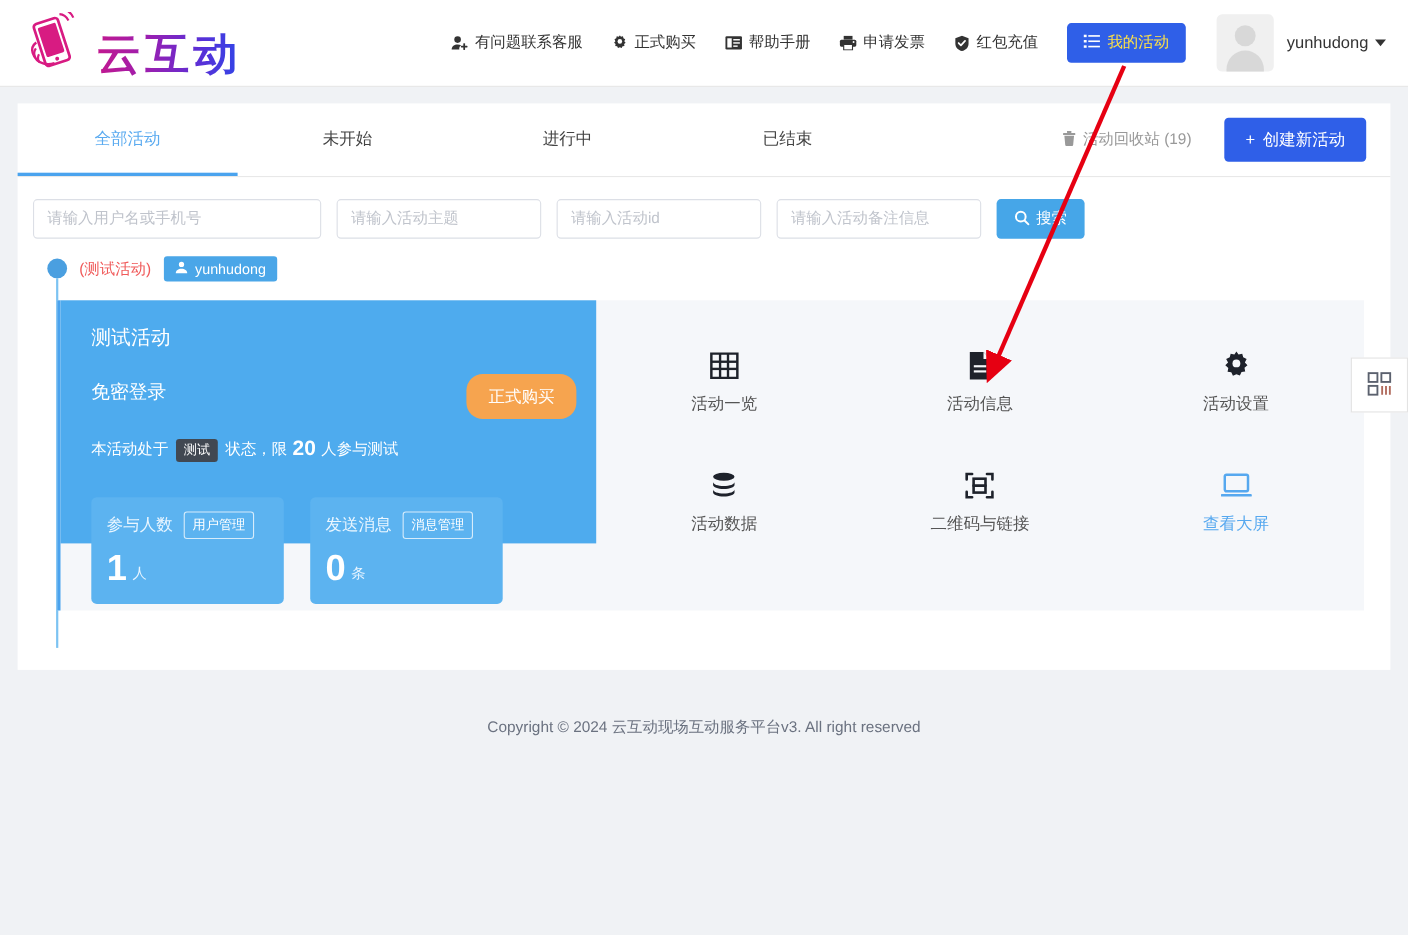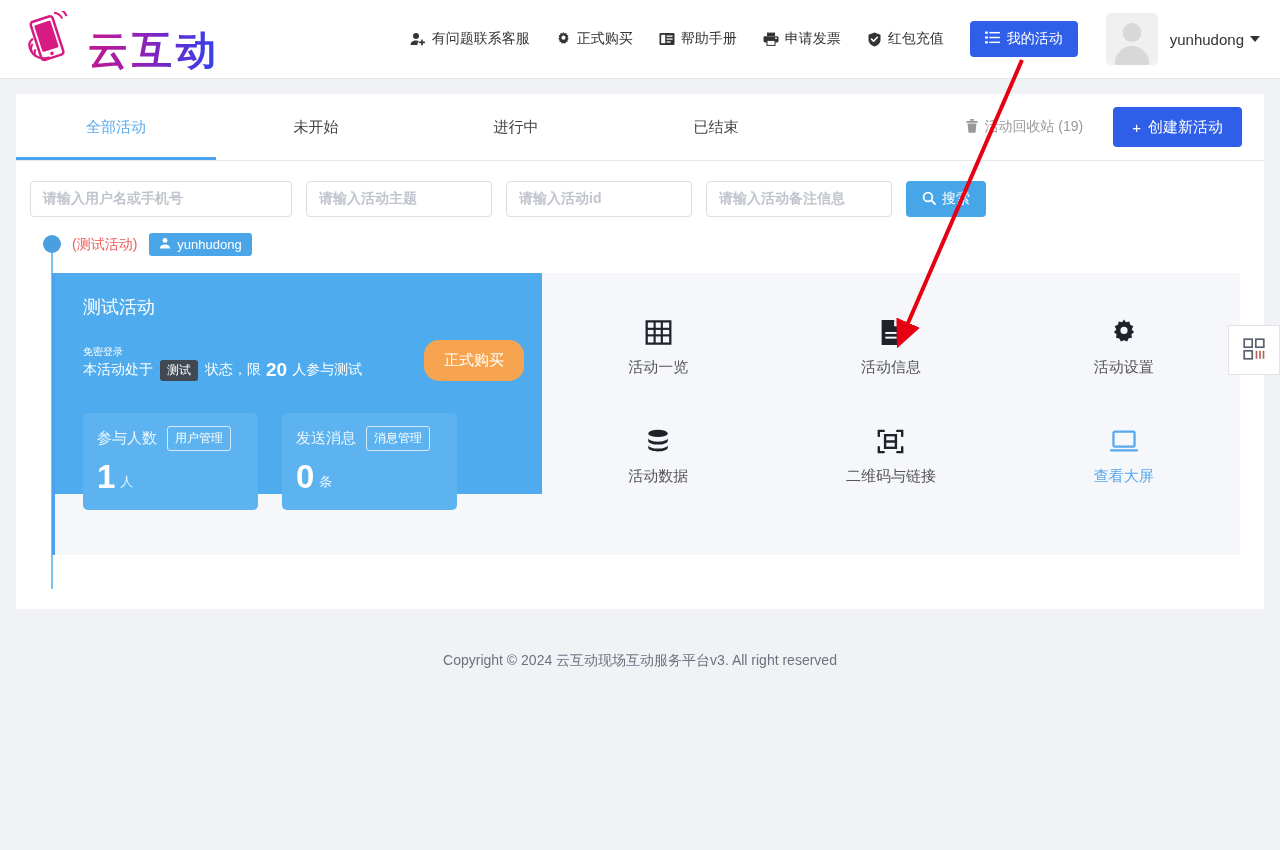--- a/index.html
+++ b/index.html
@@ -28,21 +28,21 @@
     margin-top:22px;
   }
   .nav{display:flex;align-items:center;margin-left:auto;}
   .nav-item{
     display:flex;align-items:center;gap:6px;
     font-size:14px;color:#333;margin-right:26px;cursor:pointer;white-space:nowrap;
   }
   .nav-item svg{display:block;}
   .nav-btn{
     display:flex;align-items:center;gap:7px;
-    background:#2f5fe8;color:#ffffff;font-size:14px;
+    background:#2f5fe8;color:#fde047;font-size:14px;
     padding:0 15px;height:36px;border-radius:4px;cursor:pointer;white-space:nowrap;
   }
   .user-box{display:flex;align-items:center;margin-left:28px;margin-right:20px;cursor:pointer;}
   .avatar{
     width:52px;height:52px;border-radius:5px;background:#f0f0f0;
     position:relative;overflow:hidden;margin-right:12px;
   }
   .avatar .head{position:absolute;left:50%;top:19%;transform:translateX(-50%);
     width:19px;height:19px;border-radius:50%;background:#d8d8d8;}
   .avatar .body{position:absolute;left:50%;bottom:-11px;transform:translateX(-50%);
@@ -72,21 +72,20 @@
     background:#2f5fe8;color:#fff;font-size:15px;height:40px;
     display:flex;align-items:center;padding:0 19px;border-radius:4px;
     margin-right:22px;cursor:pointer;white-space:nowrap;gap:7px;
   }
   .searchbar{display:flex;align-items:center;padding:20px 0 0 14px;}
   .s-input{
     height:36px;border:1px solid #dcdfe6;border-radius:4px;
     font-size:14px;color:#c0c4cc;padding:0 12px;box-sizing:border-box;
     display:flex;align-items:center;background:#fff;margin-right:14px;
     font-family:inherit;
-    font-weight:bold;
   }
   .s-input.w1{width:262px;}
   .s-input.w2{width:186px;}
   .s-input.w3{width:186px;}
   .s-input.w4{width:186px;}
   .search-btn{
     background:#46a6e8;color:#fff;height:36px;border-radius:4px;
     display:flex;align-items:center;gap:6px;padding:0 16px;font-size:14px;cursor:pointer;
   }
 
@@ -108,21 +107,21 @@
   .act-card{
     position:absolute;left:36px;top:38px;width:1188px;height:282px;
     background:#f5f7fa;border-left:3px solid #4aa3ee;box-sizing:border-box;
     display:flex;
   }
   .blue-card{
     width:487px;height:221px;background:#4eabee;color:#fff;box-sizing:border-box;
     padding:22px 24px 16px 28px;position:relative;
   }
   .bc-title{font-size:18px;font-weight:normal;margin:0 0 26px 0;}
-  .bc-sub{font-size:10px;}
+  .bc-sub{font-size:17px;margin-bottom:30px;}
   .bc-line{display:flex;align-items:center;font-size:14px;}
   .tag-dark{
     background:#414852;color:#fff;font-size:12px;border-radius:3px;
     padding:2px 7px;margin:0 7px;
   }
   .num-bold{font-size:19px;font-weight:bold;margin:0 5px;}
   .buy-btn{
     position:absolute;right:18px;top:67px;background:#f6a44f;color:#fff;
     font-size:15px;padding:11px 20px;border-radius:15px;cursor:pointer;
   }

